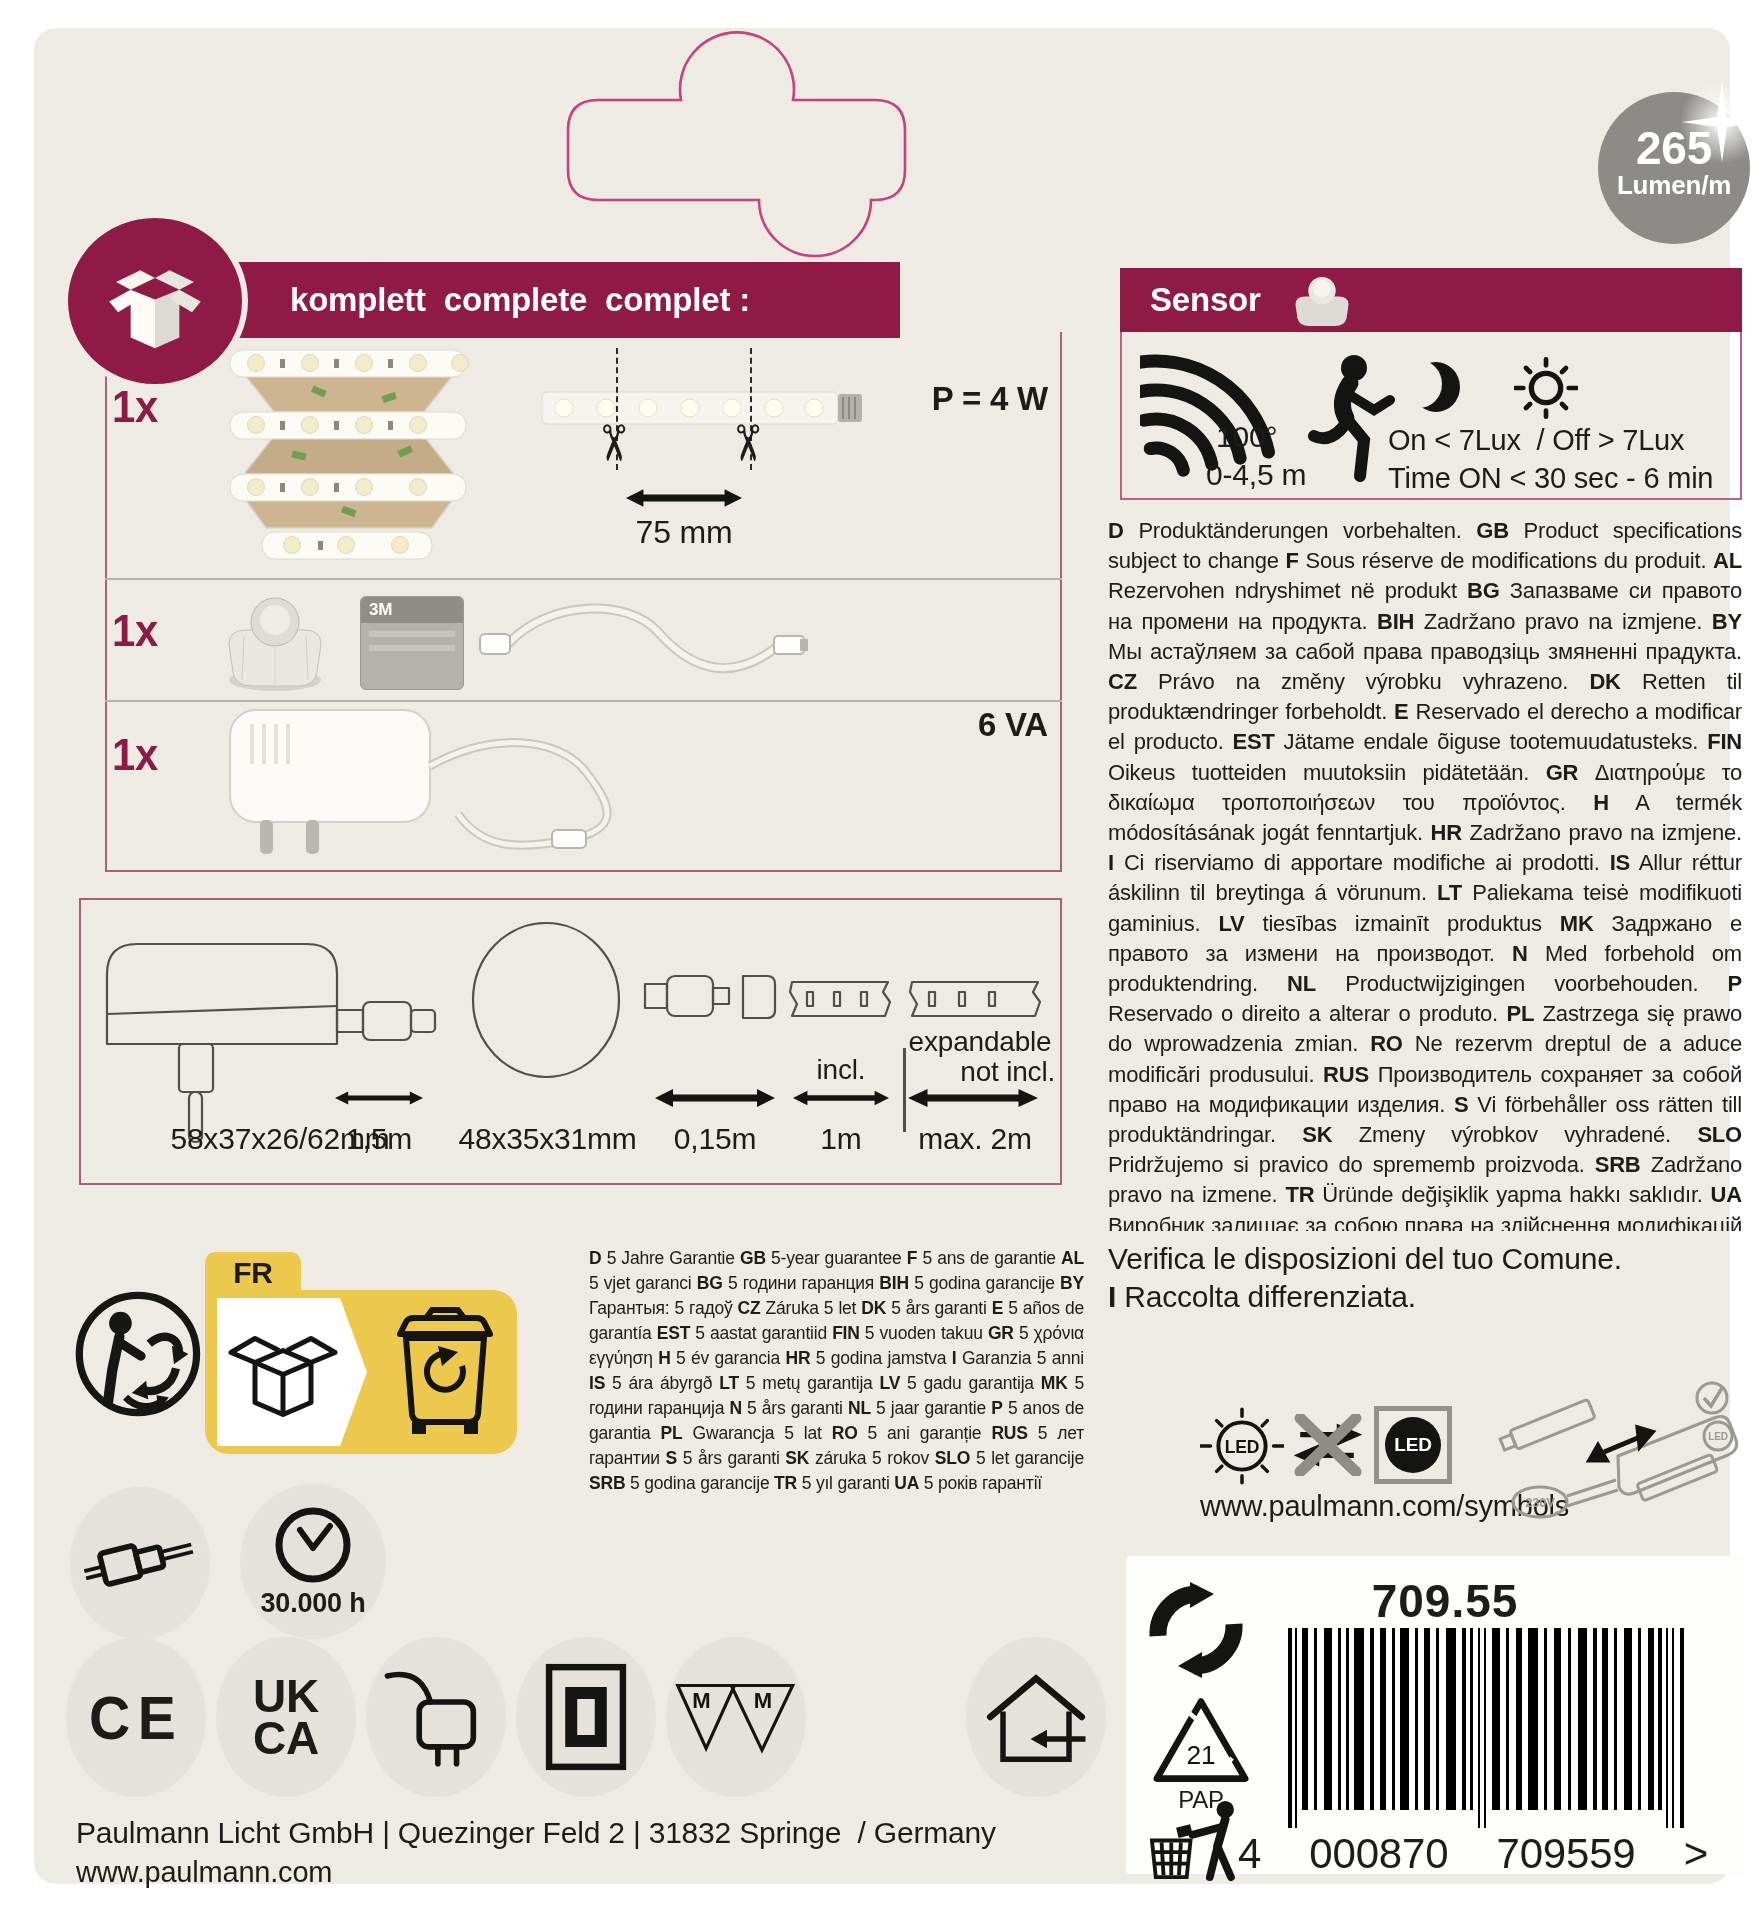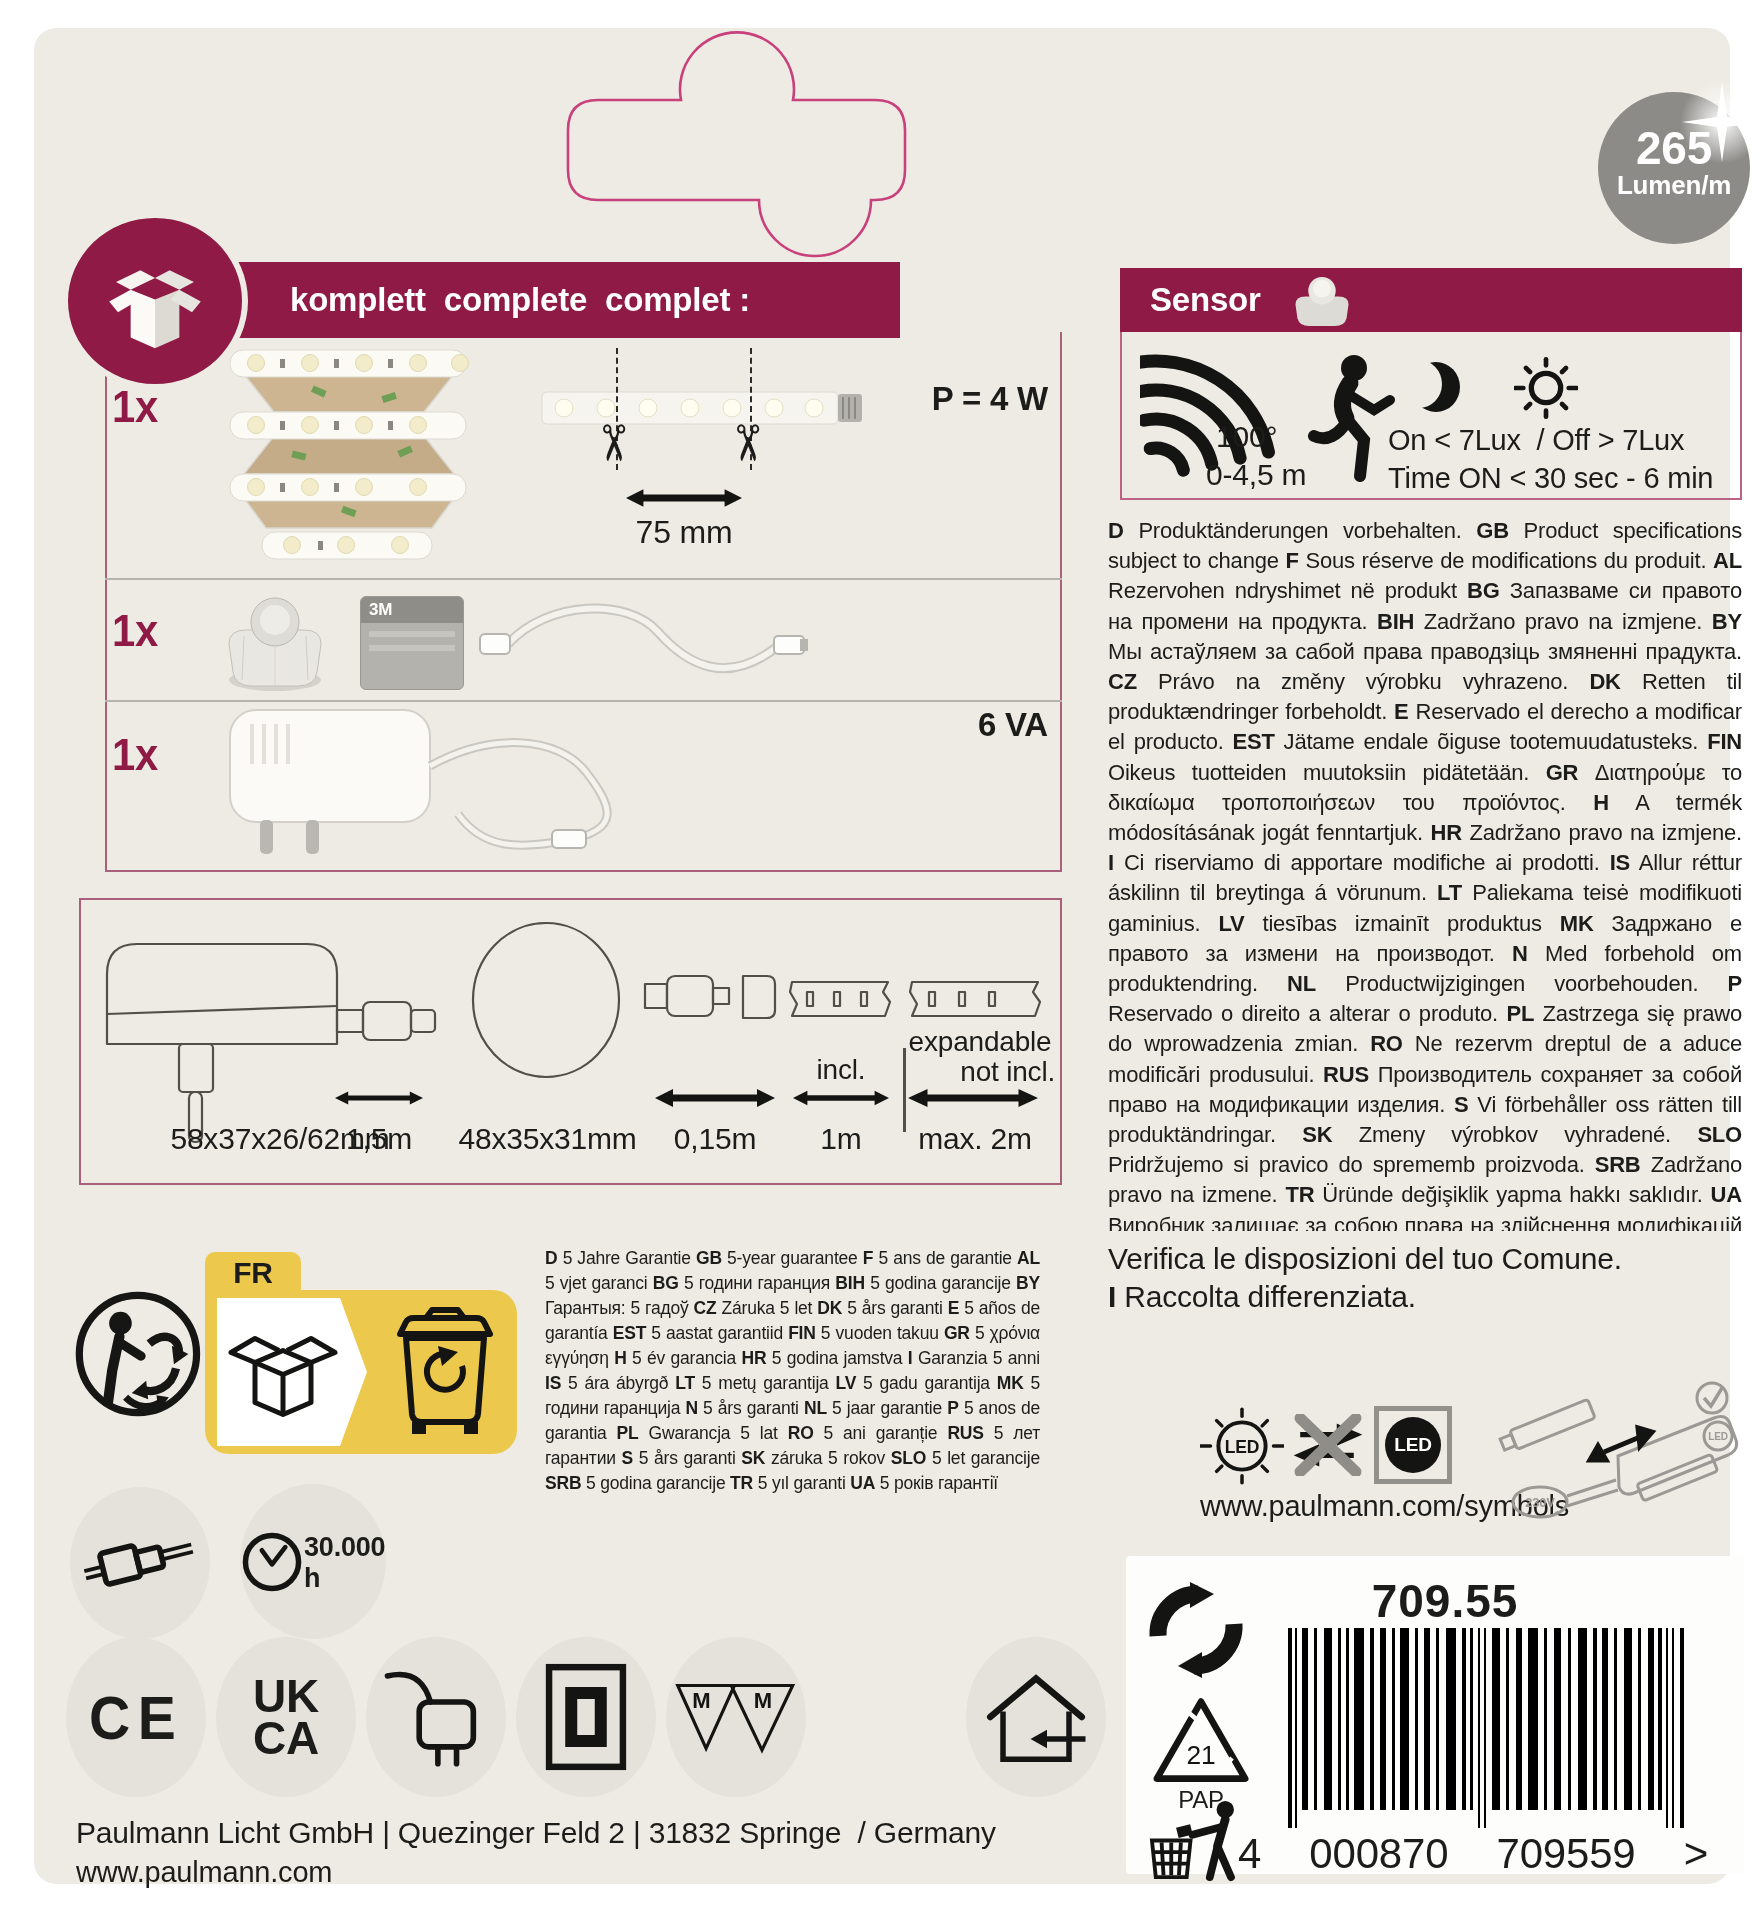--- a/index.html
+++ b/index.html
@@ -8,24 +8,24 @@
   .a{position:absolute;}
   .panel{background:#edebe3;border-radius:22px;}
   .bar{background:#8e1a45;color:#fff;font-weight:700;font-size:33px;display:flex;align-items:center;white-space:pre;}
   .qty{color:#8e1a45;font-weight:700;font-size:44px;transform:scaleX(.95);transform-origin:left;}
   .mid{font-weight:600;font-size:33px;white-space:pre;}
   .dims{font-weight:600;font-size:35px;white-space:pre;font-family:"DejaVu Sans",sans-serif;}
   .lbl{font-weight:500;font-size:30px;text-align:center;}
   .small-lbl{font-weight:500;font-size:28px;text-align:center;}
   .para{font-size:22px;line-height:30.2px;text-align:justify;}
   .para b{font-weight:700;}
-  .gpara{font-size:17.5px;line-height:25px;text-align:justify;}
+  .gpara{font-size:17.5px;line-height:25px;text-align:justify;margin-left:44px;}
   .gpara b{font-weight:700;}
   .note{font-size:30px;line-height:38px;font-weight:500;}
-  .circ{background:#e4e2da;border-radius:50%;display:flex;align-items:center;justify-content:center;flex-direction:row;}
+  .circ{background:#e4e2da;border-radius:50%;display:flex;align-items:center;justify-content:center;flex-direction:column;}
   .dash{border-left:2.5px dashed #2a2a28;}
   .scis{font-family:"DejaVu Sans",sans-serif;font-size:50px;transform:rotate(90deg);}
   .tick{background:#514f4a;}
   svg text{font-family:"Liberation Sans",sans-serif;}
 </style>
 </head>
 <body>
 
 <div id="page">
 

